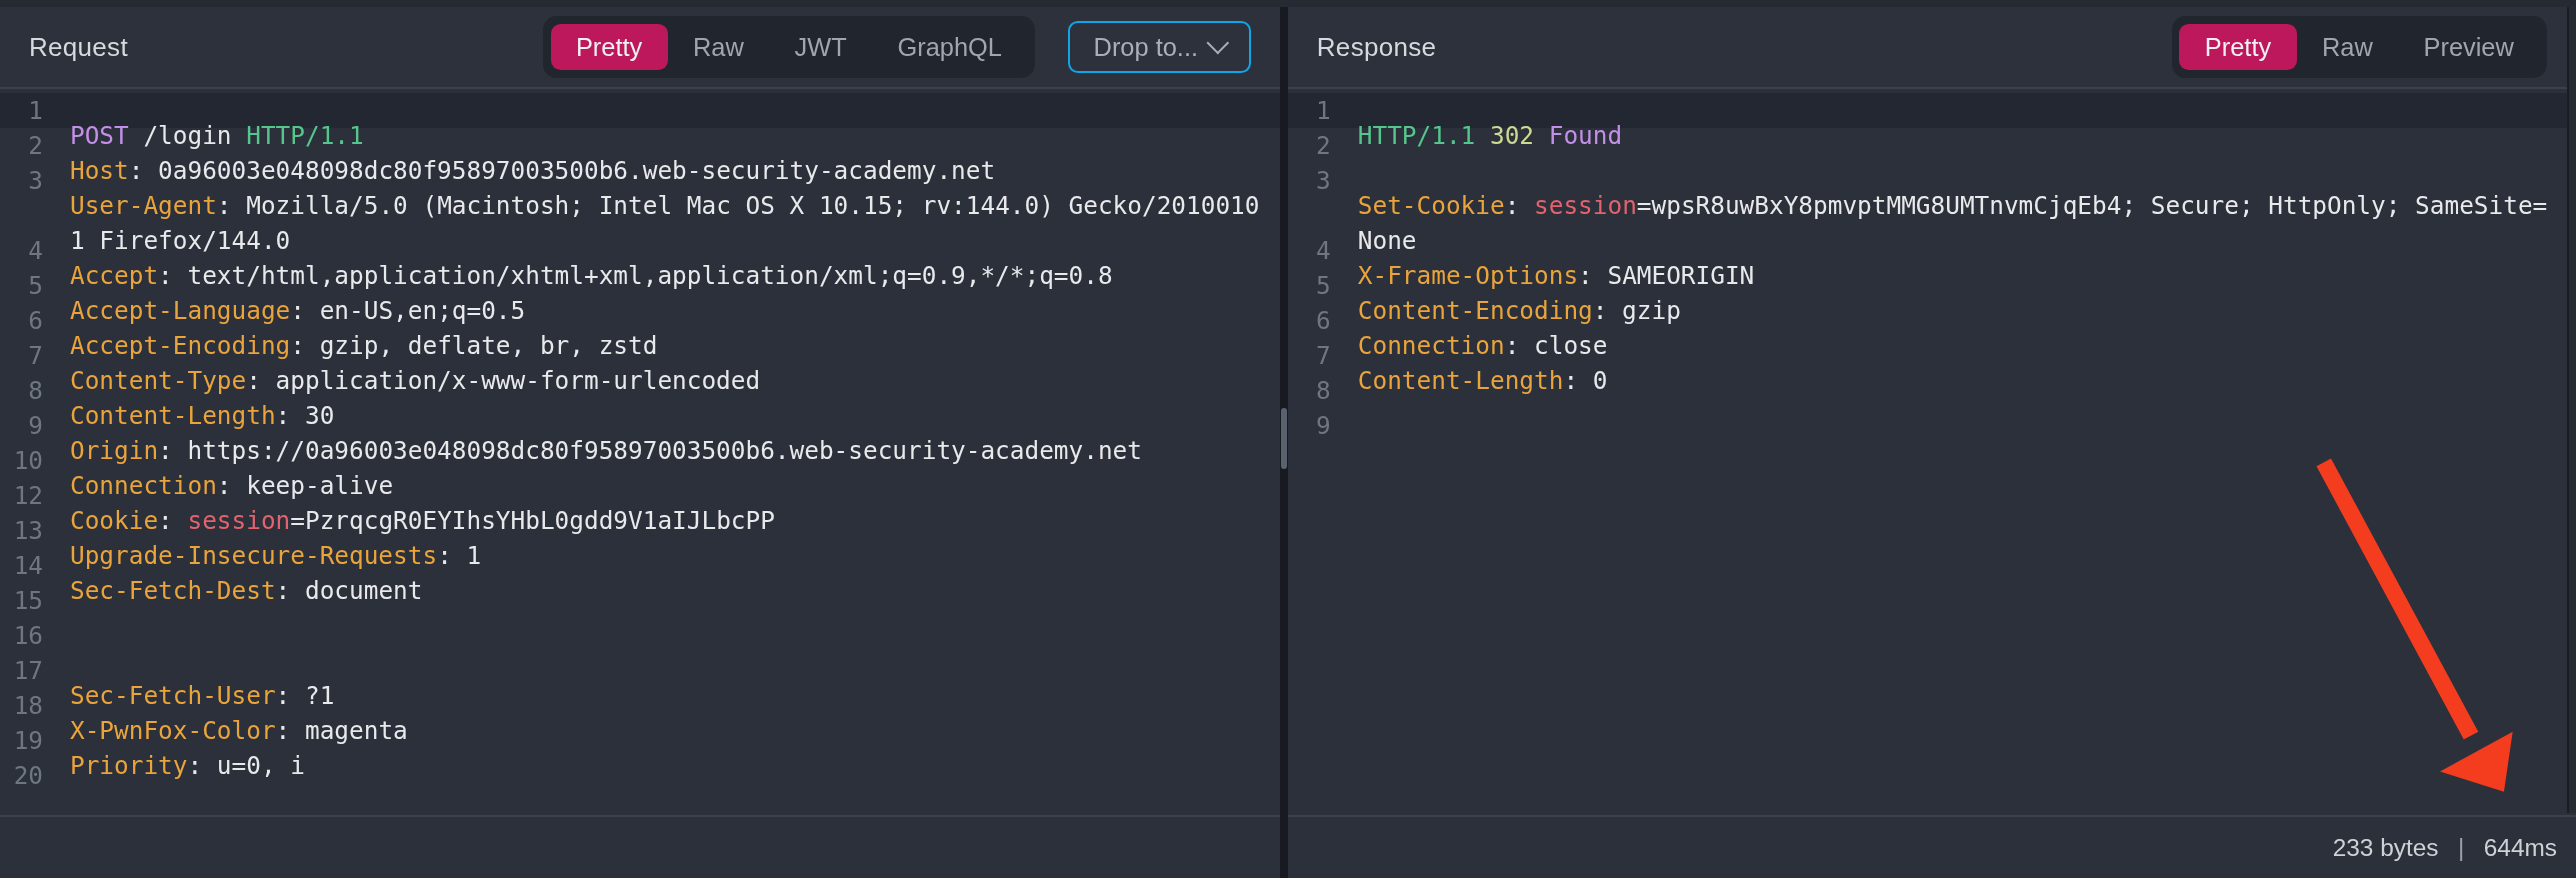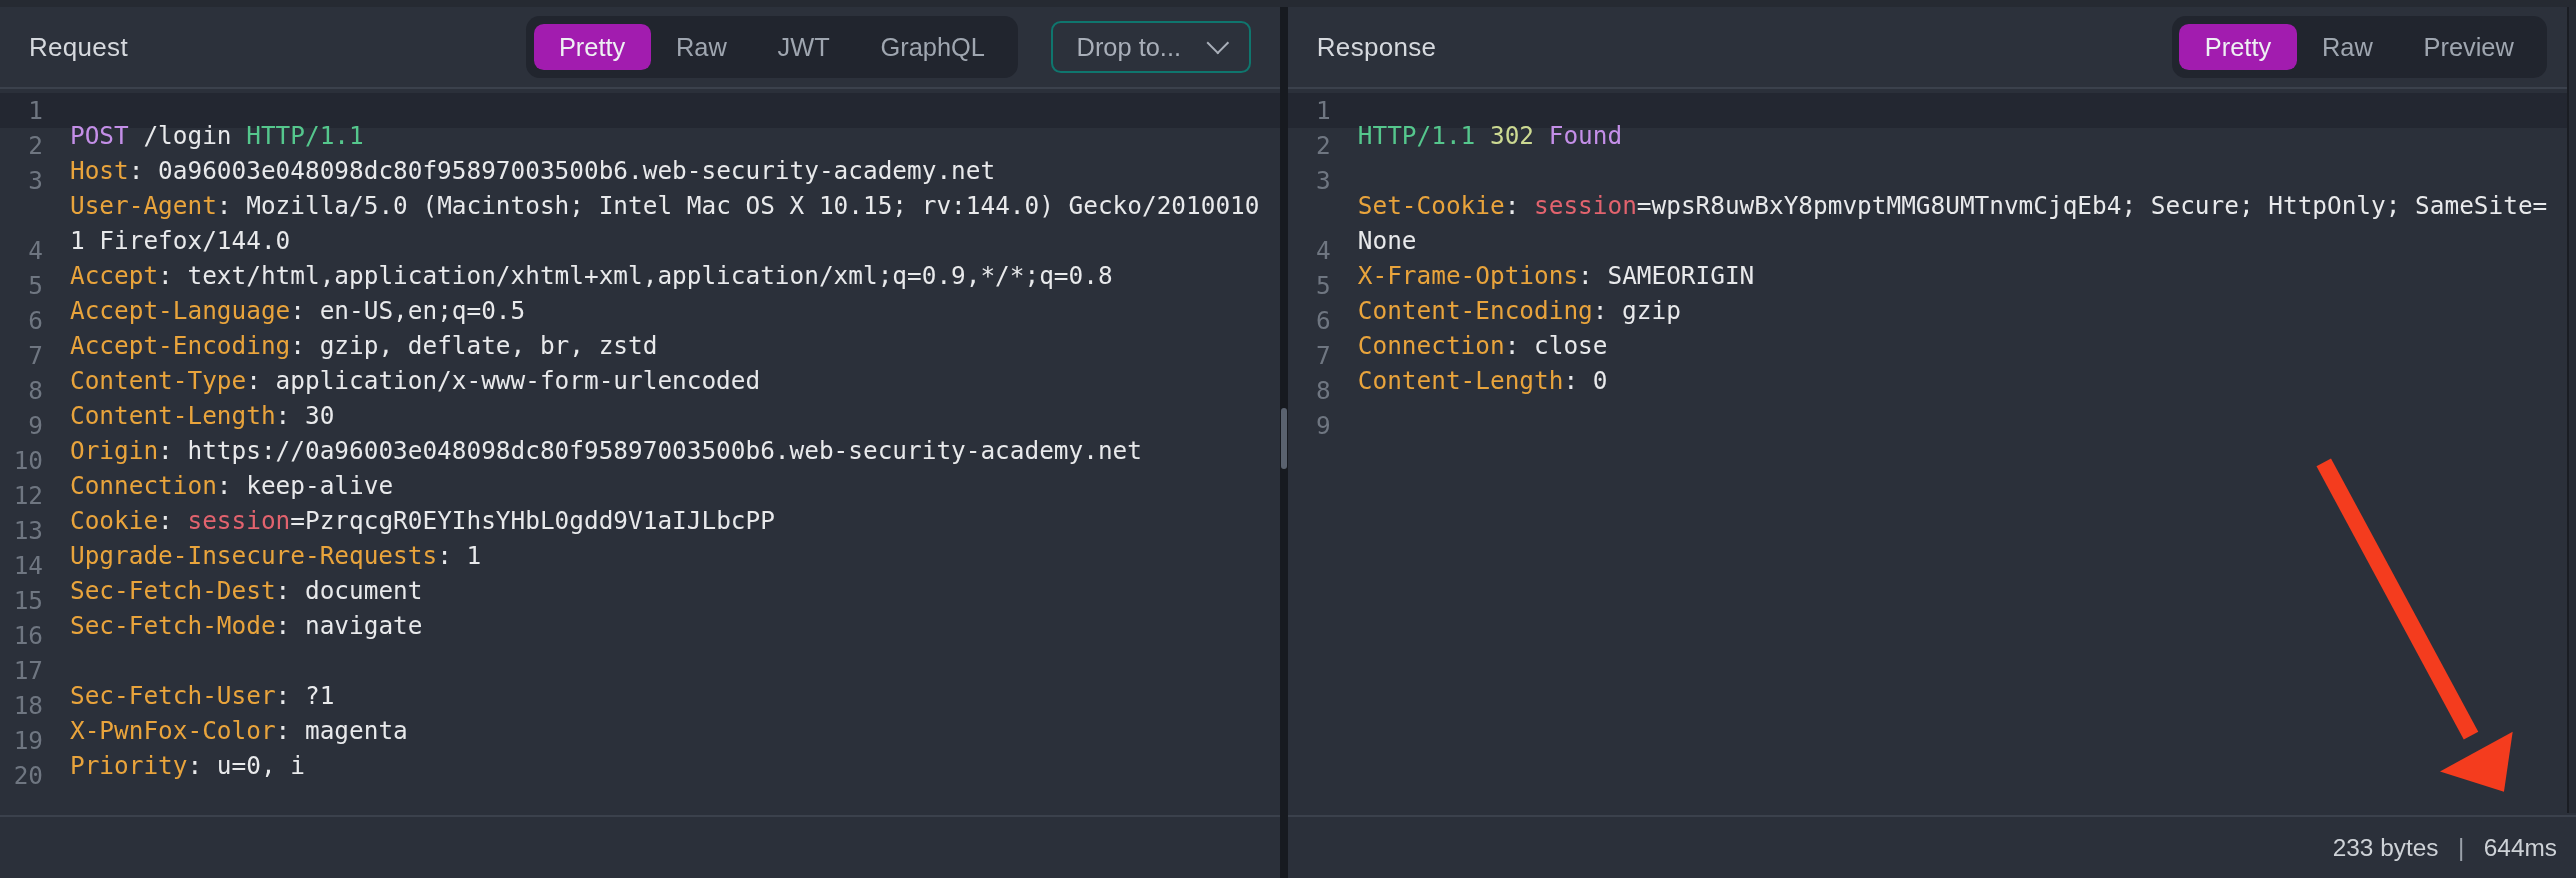--- a/index.html
+++ b/index.html
@@ -14,24 +14,24 @@
   .splitter .thumb { position:absolute; left:1px; top:401px; width:5.9px; height:61px;
                      background:#5a626f; border-radius:2.9px; }
 
   .panel-header { height:82px; flex:none; background:#2c313b; border-bottom:2px solid #3b414c;
                   display:flex; align-items:center; padding:0 29px; }
   .panel-title { font-size:26px; color:#d6d9de; letter-spacing:0.3px; }
   .tab-group { background:#21252e; border-radius:13.7px; padding:7.8px; display:flex;
                align-items:center; margin-left:auto; }
   .tab { padding:8.8px 25.4px; font-size:25.4px; color:#9fa6b0; border-radius:9.8px;
          white-space:nowrap; cursor:default; }
-  .tab.active { background:#a21caf; color:#eef0f3; }
-  .dropdown { margin-left:33px; border:2px solid #0f766e; border-radius:9.8px;
+  .tab.active { background:#be185d; color:#eef0f3; }
+  .dropdown { margin-left:33px; border:2px solid #0ea5e9; border-radius:9.8px;
               padding:9.8px 23.4px; font-size:25.4px; color:#a9afb9; display:flex;
-              align-items:center; gap:29px; }
+              align-items:center; gap:12px; }
   .chev { width:15.6px; height:15.6px; border-right:2.9px solid #a9afb9;
           border-bottom:2.9px solid #a9afb9; transform:rotate(45deg) translate(-2.9px,-2.9px); }
 
   .code { flex:1; overflow:hidden; padding-top:3.9px;
           font-family:"DejaVu Sans Mono", monospace; font-size:24.4px; }
   .row { display:flex; height:35px; line-height:35px; white-space:pre; }
   .row.hl { background:#232731; }
   .num { width:43px; flex:none; text-align:right; color:#6f7681; }
   .txt { padding-left:27px;margin-top:25px; }
   .tk-method { color:#c48fe8; }
@@ -80,21 +80,21 @@
         <div class="row"><span class="num">4</span><span class="txt"><span class="tk-name">Accept</span><span class="tk-plain">: text/html,application/xhtml+xml,application/xml;q=0.9,*/*;q=0.8</span></span></div>
         <div class="row"><span class="num">5</span><span class="txt"><span class="tk-name">Accept-Language</span><span class="tk-plain">: en-US,en;q=0.5</span></span></div>
         <div class="row"><span class="num">6</span><span class="txt"><span class="tk-name">Accept-Encoding</span><span class="tk-plain">: gzip, deflate, br, zstd</span></span></div>
         <div class="row"><span class="num">7</span><span class="txt"><span class="tk-name">Content-Type</span><span class="tk-plain">: application/x-www-form-urlencoded</span></span></div>
         <div class="row"><span class="num">8</span><span class="txt"><span class="tk-name">Content-Length</span><span class="tk-plain">: 30</span></span></div>
         <div class="row"><span class="num">9</span><span class="txt"><span class="tk-name">Origin</span><span class="tk-plain">: https://0a96003e048098dc80f95897003500b6.web-security-academy.net</span></span></div>
         <div class="row"><span class="num">10</span><span class="txt"><span class="tk-name">Connection</span><span class="tk-plain">: keep-alive</span></span></div>
         <div class="row"><span class="num">12</span><span class="txt"><span class="tk-name">Cookie</span><span class="tk-plain">: </span><span class="tk-cookie">session</span><span class="tk-plain">=PzrqcgR0EYIhsYHbL0gdd9V1aIJLbcPP</span></span></div>
         <div class="row"><span class="num">13</span><span class="txt"><span class="tk-name">Upgrade-Insecure-Requests</span><span class="tk-plain">: 1</span></span></div>
         <div class="row"><span class="num">14</span><span class="txt"><span class="tk-name">Sec-Fetch-Dest</span><span class="tk-plain">: document</span></span></div>
-        <div class="row"><span class="num">15</span><span class="txt"><span class="tk-name">Sec-Fetch-Mode</span><span class="tk-plain">: navigate</span></span></div>
+        <div class="row"><span class="num">15</span></div>
         <div class="row"><span class="num">16</span></div>
         <div class="row"><span class="num">17</span><span class="txt"><span class="tk-name">Sec-Fetch-User</span><span class="tk-plain">: ?1</span></span></div>
         <div class="row"><span class="num">18</span><span class="txt"><span class="tk-name">X-PwnFox-Color</span><span class="tk-plain">: magenta</span></span></div>
         <div class="row"><span class="num">19</span><span class="txt"><span class="tk-name">Priority</span><span class="tk-plain">: u=0, i</span></span></div>
         <div class="row"><span class="num">20</span><span class="txt"></span></div>
       </div>
     <div class="panel-footer"></div>
   </div>
 
   <div class="splitter">

